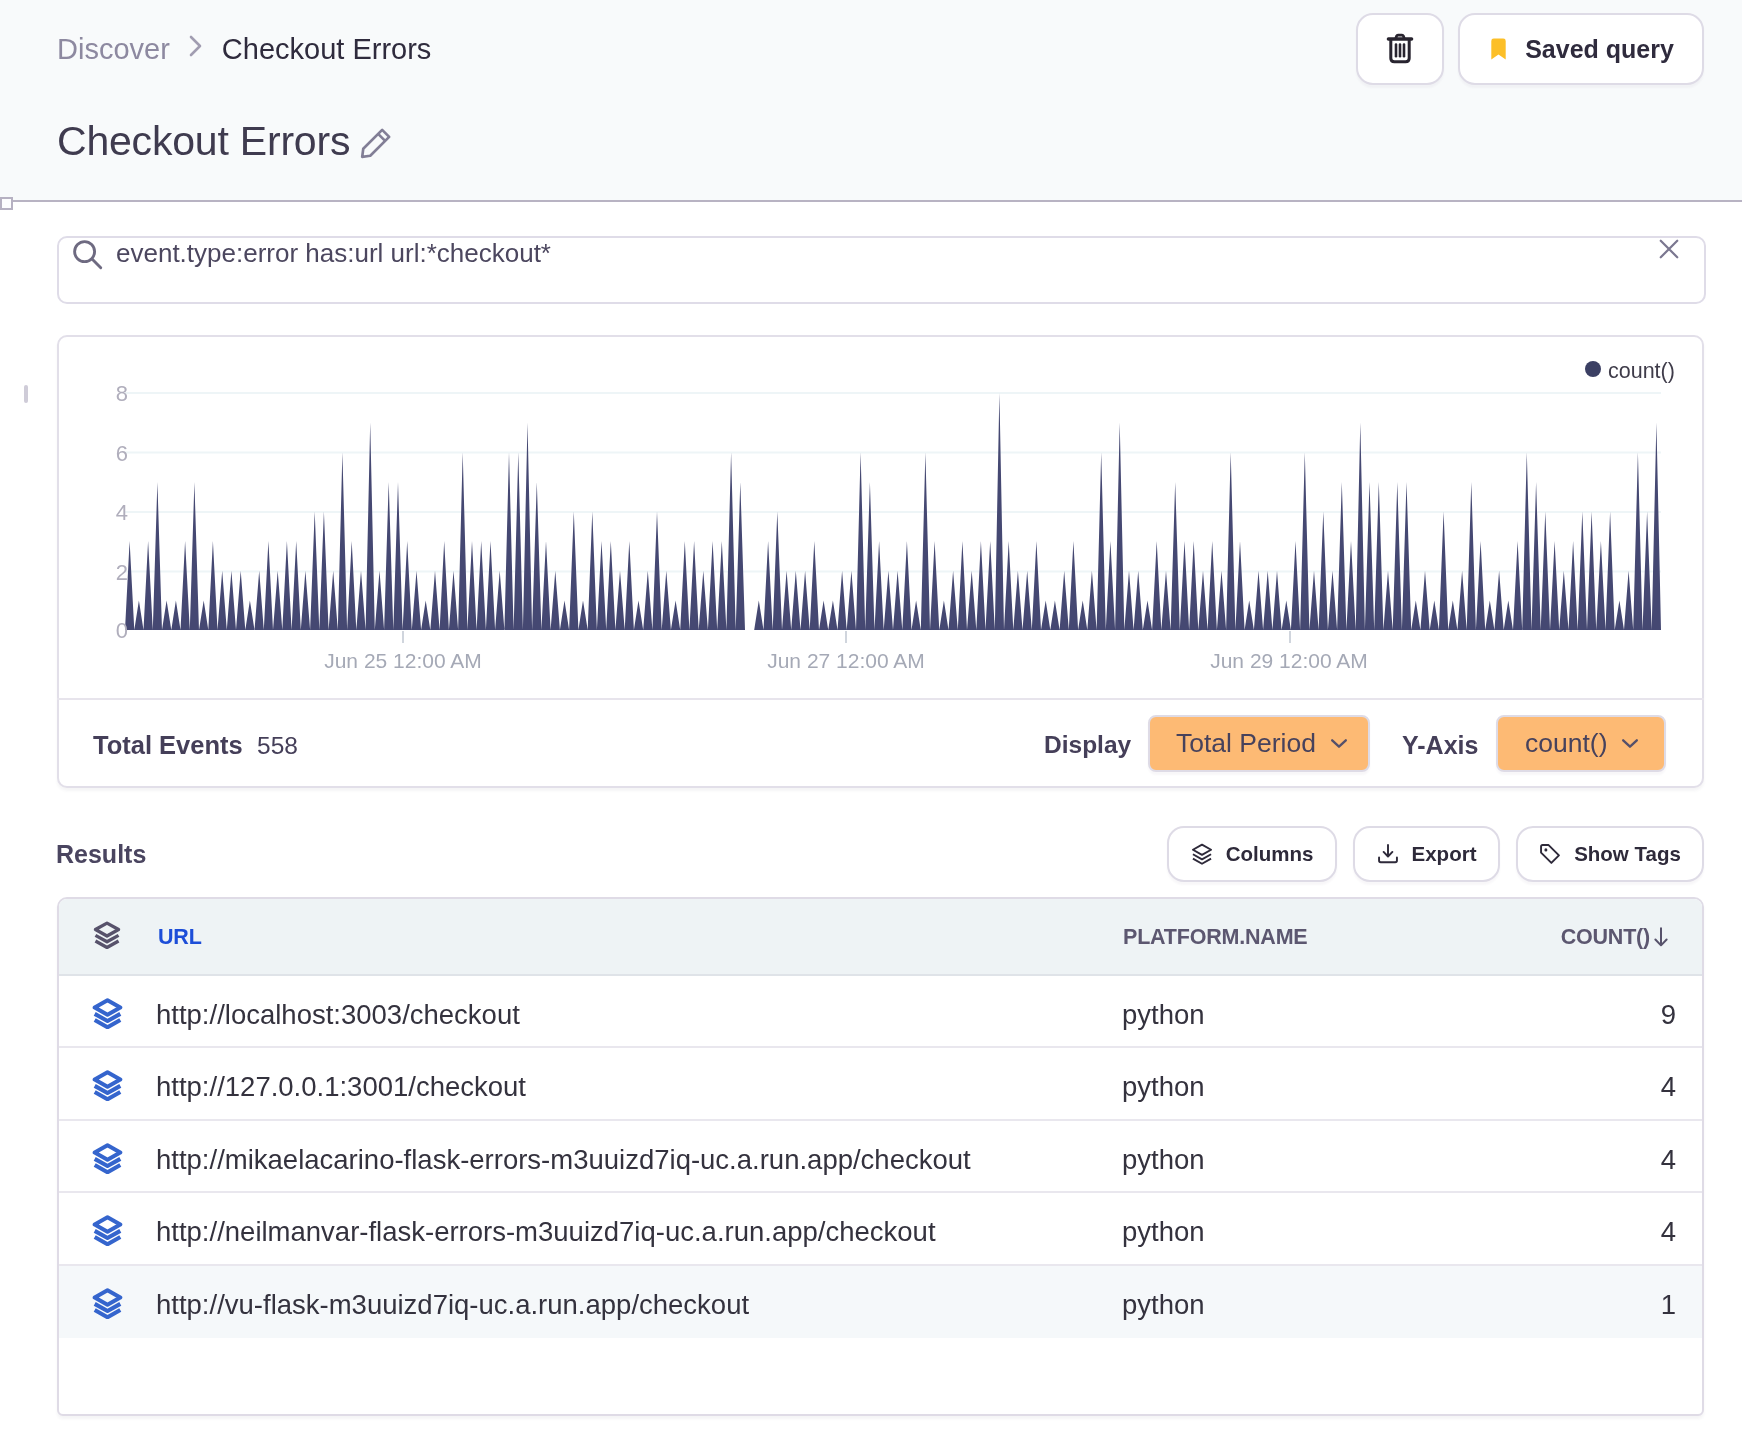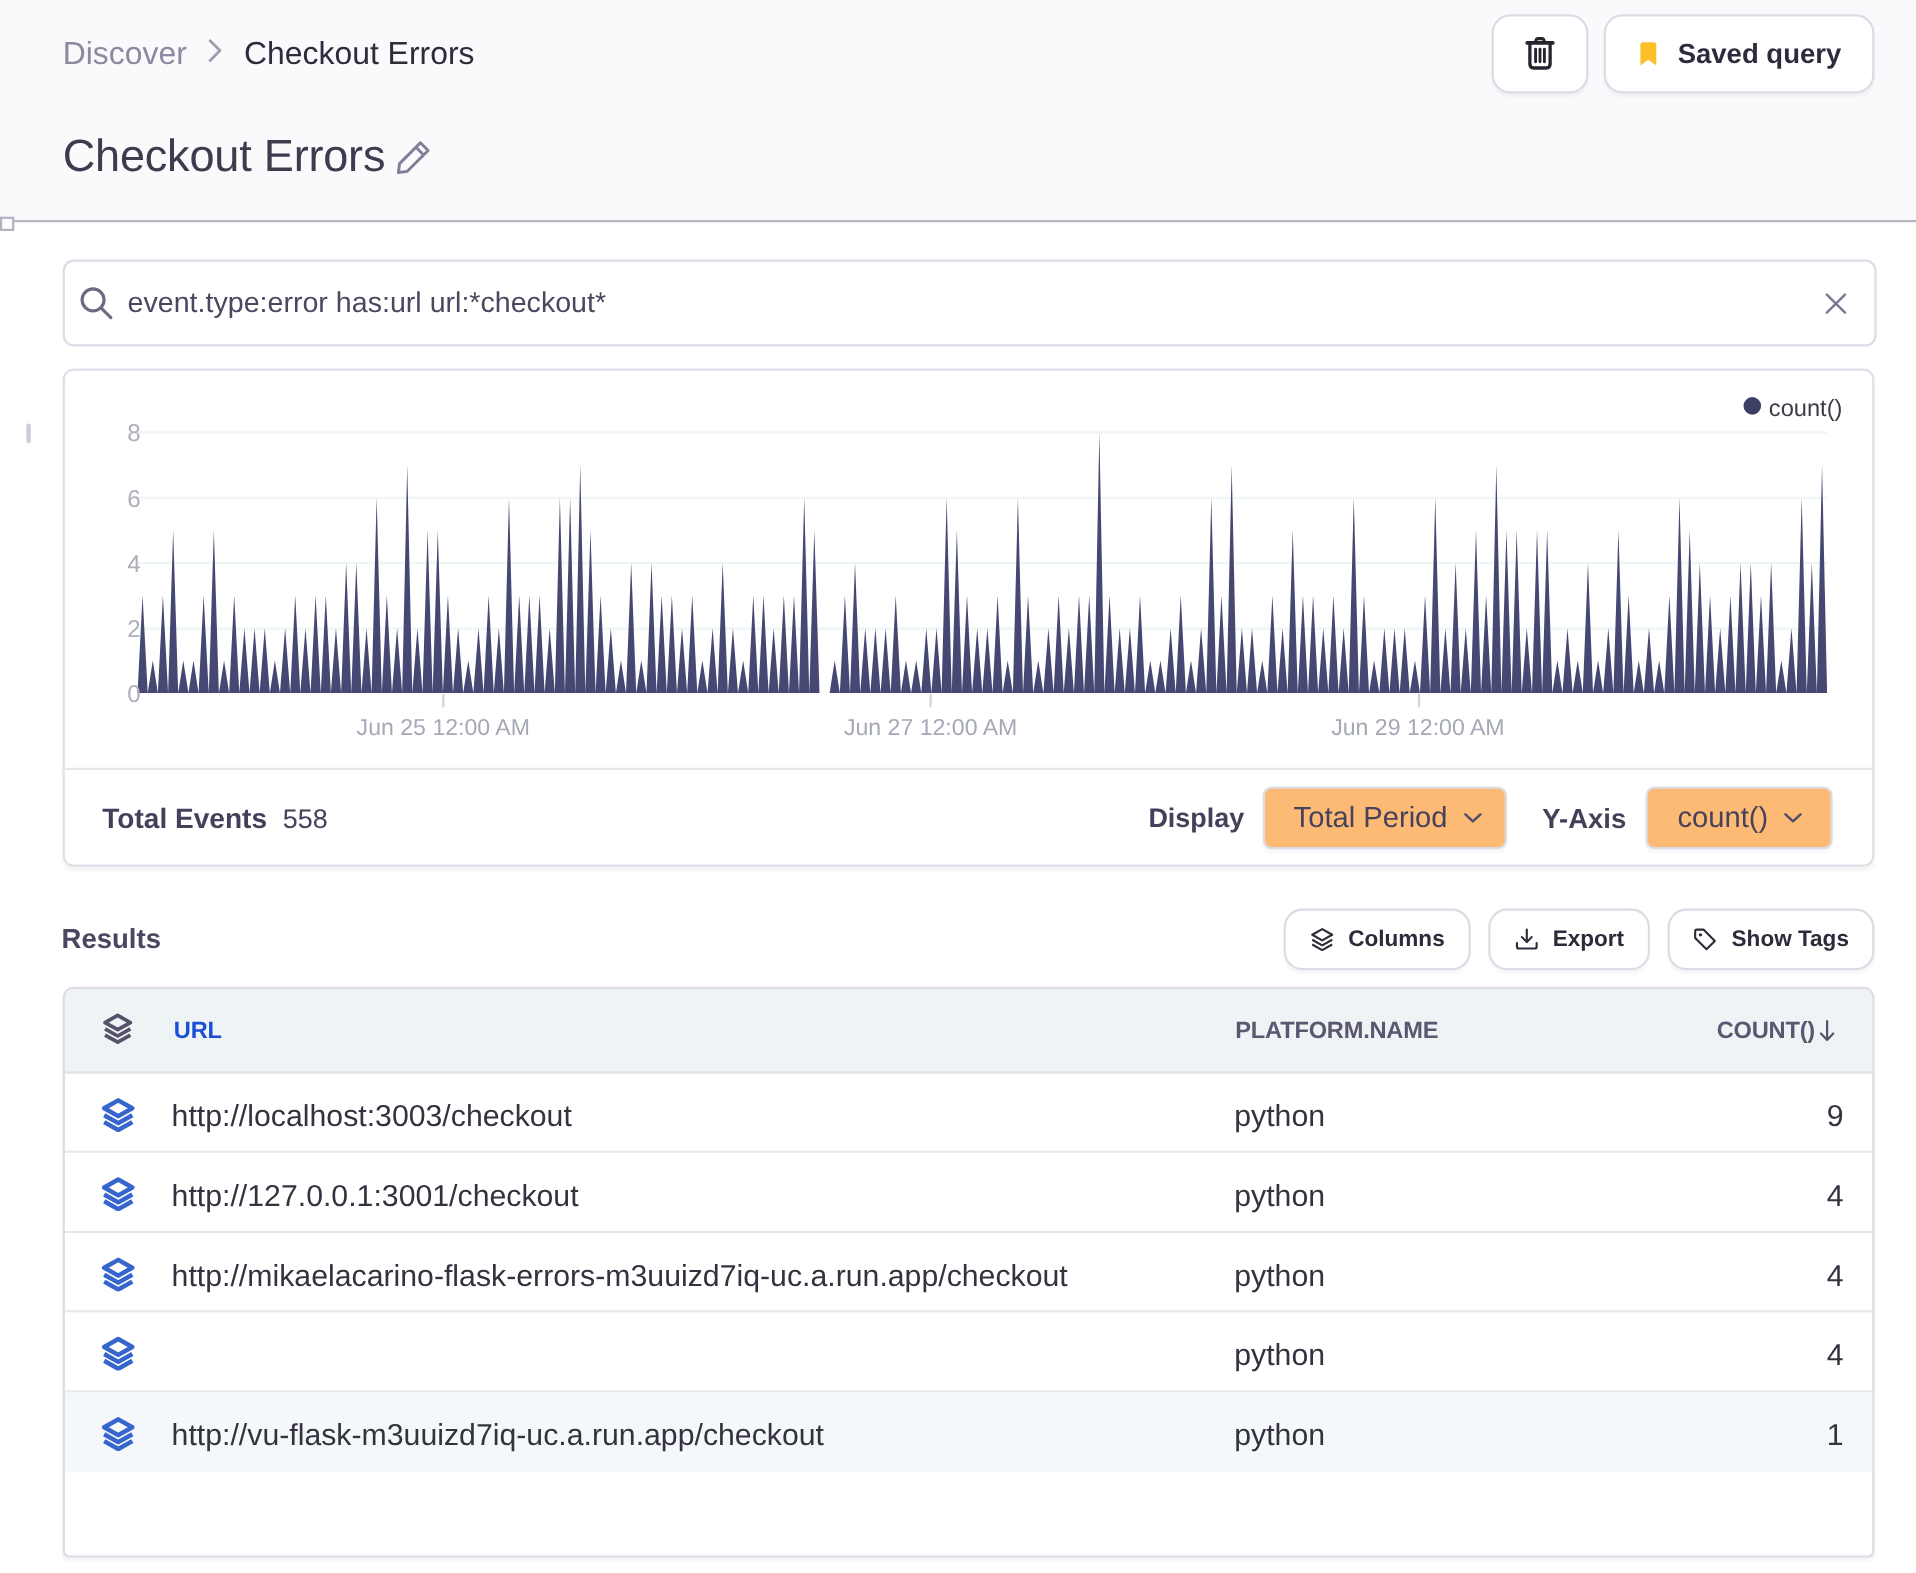--- a/index.html
+++ b/index.html
@@ -44,21 +44,21 @@
       <path d="M2.2 2.6 Q2.2 1 3.8 1 H10.2 Q11.8 1 11.8 2.6 V15 L7 11.6 2.2 15 Z" fill="#fcbf28"></path>
     </svg>
   <span style="font-size:25px;font-weight:700;color:#2f2b3d">Saved query</span>
 </div>
 
 <div class="abs" style="left:57px;top:118px;font-size:41px;font-weight:400;color:#3f3b4f;letter-spacing:-0.2px">Checkout Errors</div>
 <svg class="abs" style="left:359px;top:126px" width="34" height="34" viewBox="0 0 16 16">
   <path d="M10.9 1.8 L14.2 5.1 5.3 14 1.5 14.5 2 10.7 Z M9 3.7 L12.3 7" fill="none" stroke="#827e96" stroke-width="1.25" stroke-linejoin="round"></path>
 </svg>
 
-<div class="abs" style="left:57px;top:236px;width:1649px;height:79px;background:#fff;border:2px solid #dfdce8;border-radius:10px;display:flex;align-items:center">
+<div class="abs" style="left:57px;top:236px;width:1649px;height:68px;background:#fff;border:2px solid #dfdce8;border-radius:10px;display:flex;">
   <svg style="margin-left:12px" width="34" height="34" viewBox="0 0 16 16">
       <circle cx="6.4" cy="6.4" r="4.7" fill="none" stroke="#6e6a81" stroke-width="1.35"></circle>
       <line x1="9.9" y1="9.9" x2="14" y2="14" stroke="#6e6a81" stroke-width="1.35" stroke-linecap="round"></line>
     </svg>
   <span style="margin-left:11px;font-size:26px;color:#4c475f">event.type:error has:url url:*checkout*</span>
   <svg style="position:absolute;right:24px" width="22" height="22" viewBox="0 0 16 16">
       <path d="M2 2 L14 14 M14 2 L2 14" stroke="#7b7790" stroke-width="1.6" stroke-linecap="round"></path>
     </svg>
 </div>
 
@@ -168,20 +168,21 @@
       <span class="url">http://mikaelacarino-flask-errors-m3uuizd7iq-uc.a.run.app/checkout</span>
       <span class="plat">python</span>
       <span class="cnt">4</span>
     </div>
   <div class="row">
       <svg class="licon" viewBox="0 0 16 16">
         <path d="M8 1.2 L14.6 4.9 8 8.6 1.4 4.9 Z" fill="none" stroke="#3565cd" stroke-width="2.1" stroke-linejoin="round"></path>
         <path d="M1.4 8.2 L8 11.9 14.6 8.2" fill="none" stroke="#3565cd" stroke-width="2.1" stroke-linejoin="round"></path>
         <path d="M1.4 11.4 L8 15.1 14.6 11.4" fill="none" stroke="#3565cd" stroke-width="2.1" stroke-linejoin="round"></path>
       </svg>
+      <span class="url">http://neilmanvar-flask-errors-m3uuizd7iq-uc.a.run.app/checkout</span>
       <span class="plat">python</span>
       <span class="cnt">4</span>
     </div>
   <div class="row" style="background:#f5f8fa">
       <svg class="licon" viewBox="0 0 16 16">
         <path d="M8 1.2 L14.6 4.9 8 8.6 1.4 4.9 Z" fill="none" stroke="#3565cd" stroke-width="2.1" stroke-linejoin="round"></path>
         <path d="M1.4 8.2 L8 11.9 14.6 8.2" fill="none" stroke="#3565cd" stroke-width="2.1" stroke-linejoin="round"></path>
         <path d="M1.4 11.4 L8 15.1 14.6 11.4" fill="none" stroke="#3565cd" stroke-width="2.1" stroke-linejoin="round"></path>
       </svg>
       <span class="url">http://vu-flask-m3uuizd7iq-uc.a.run.app/checkout</span>

